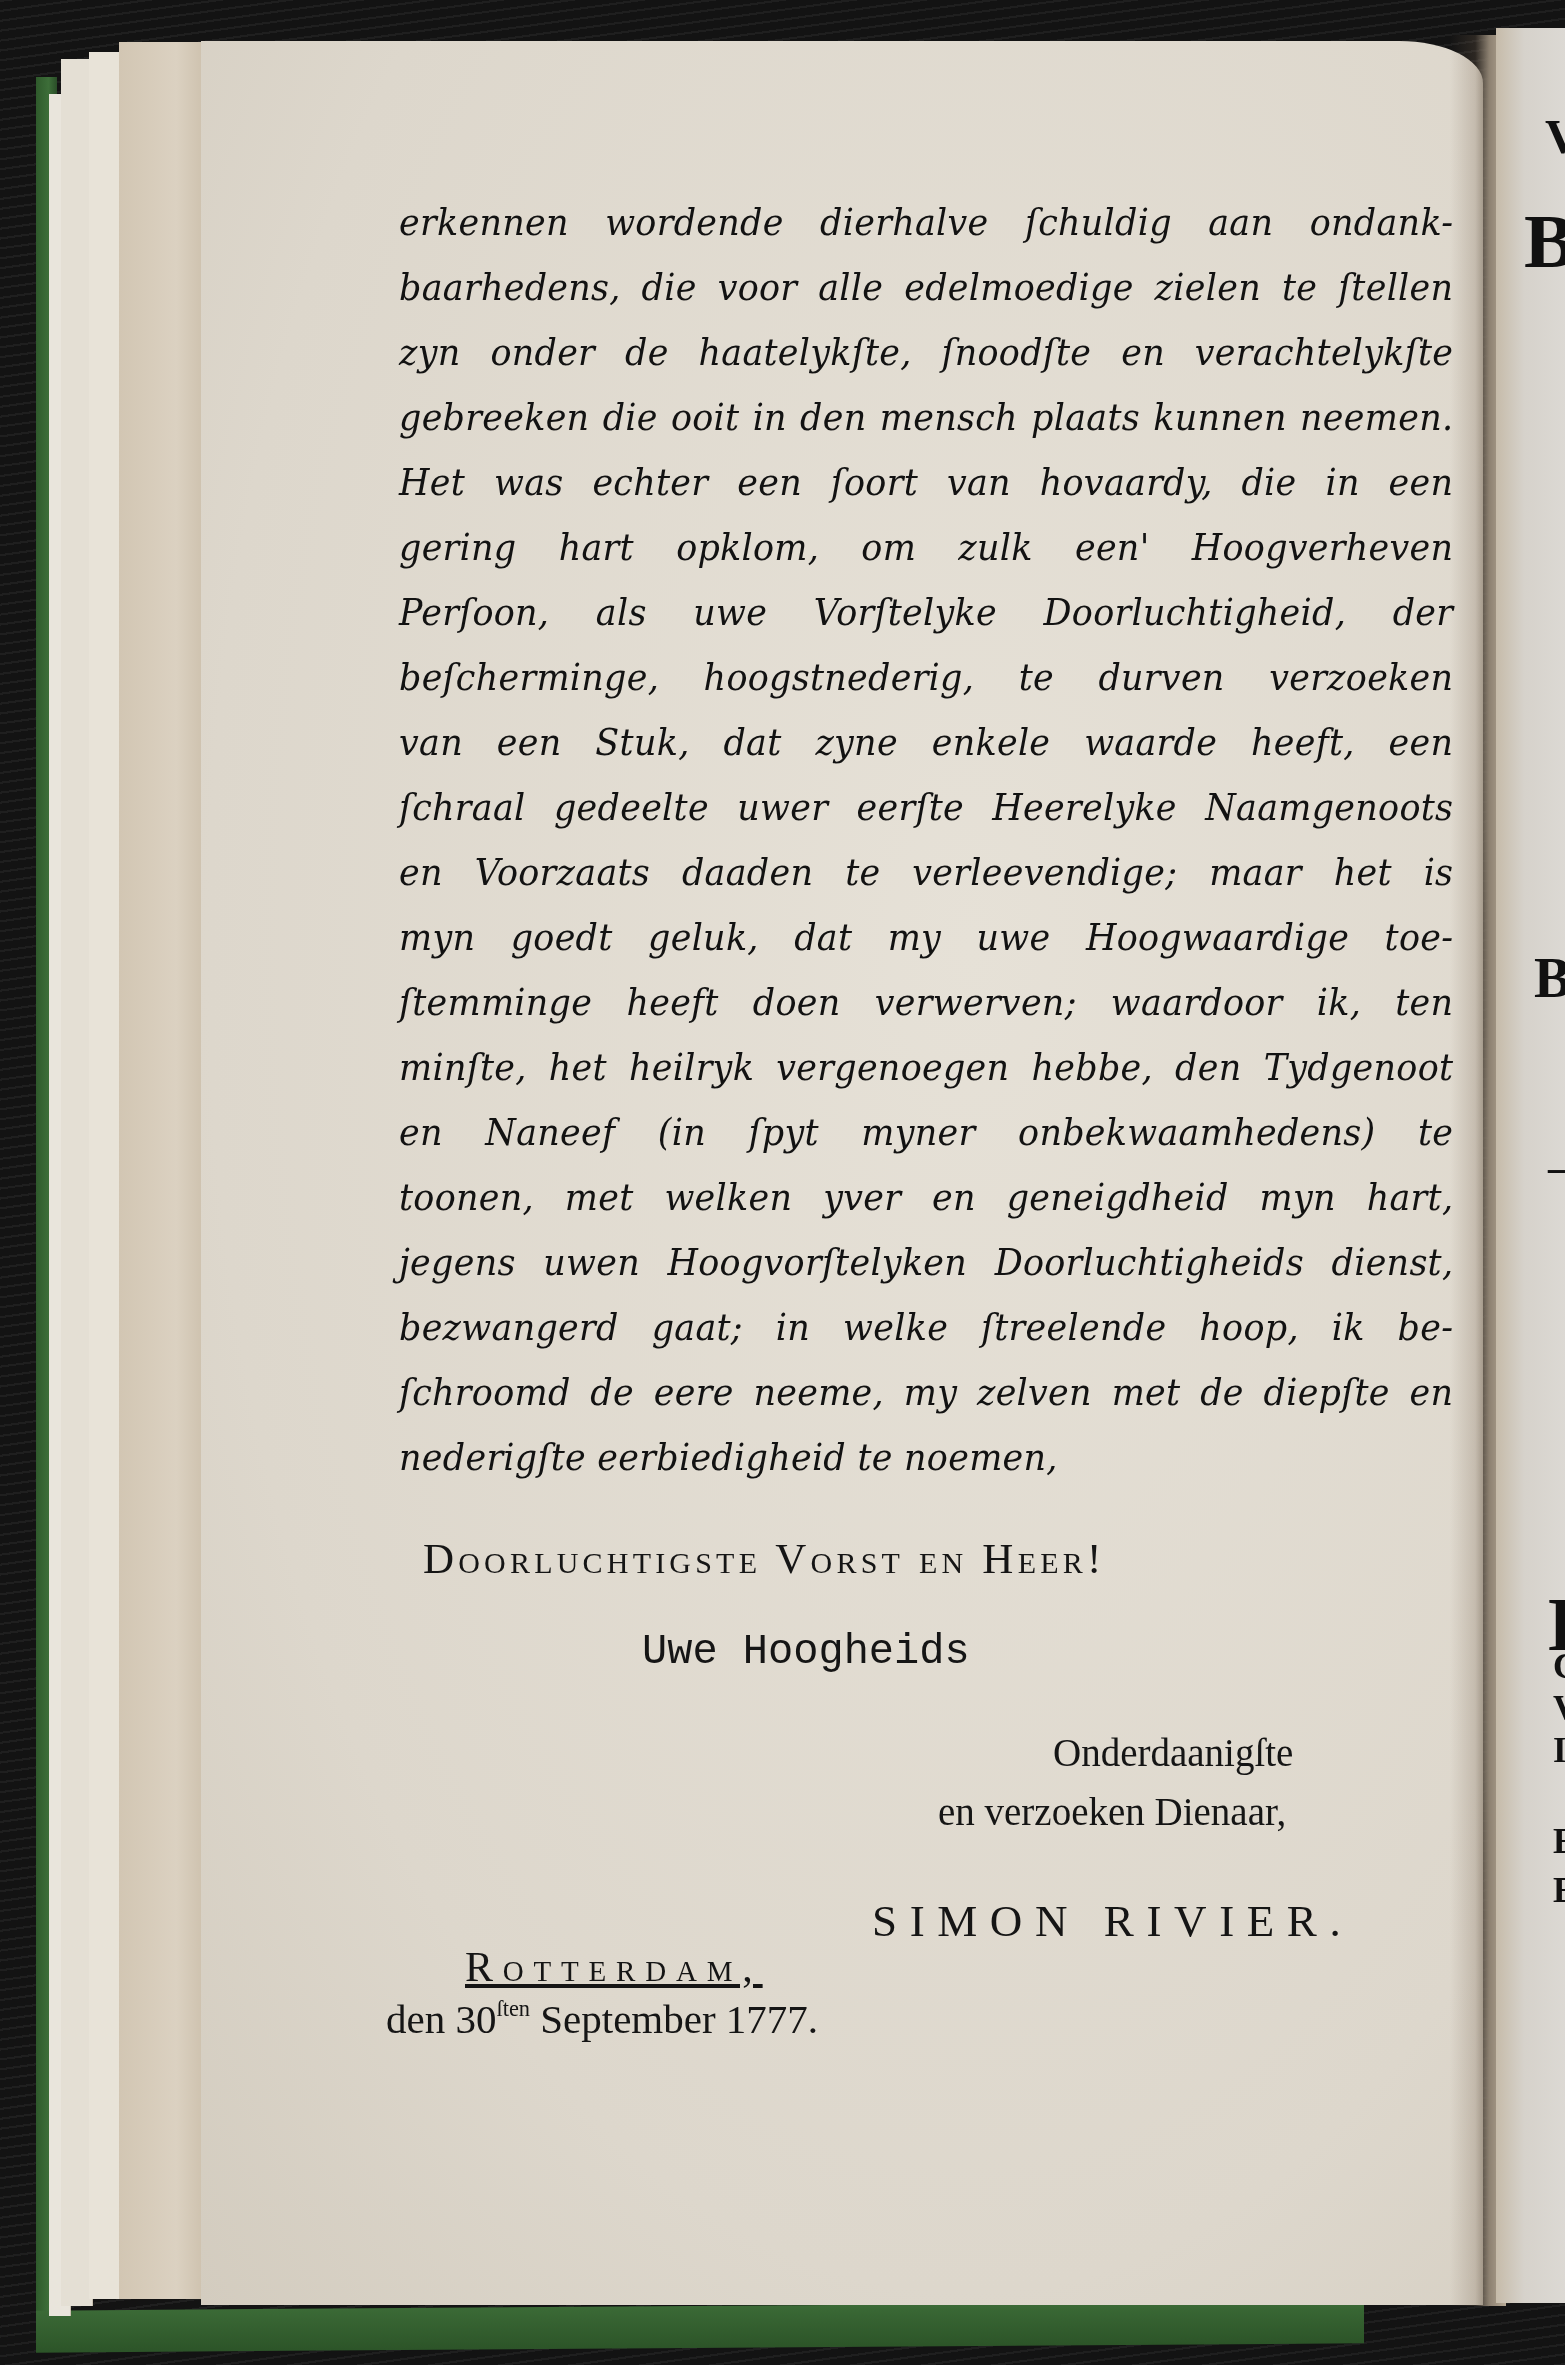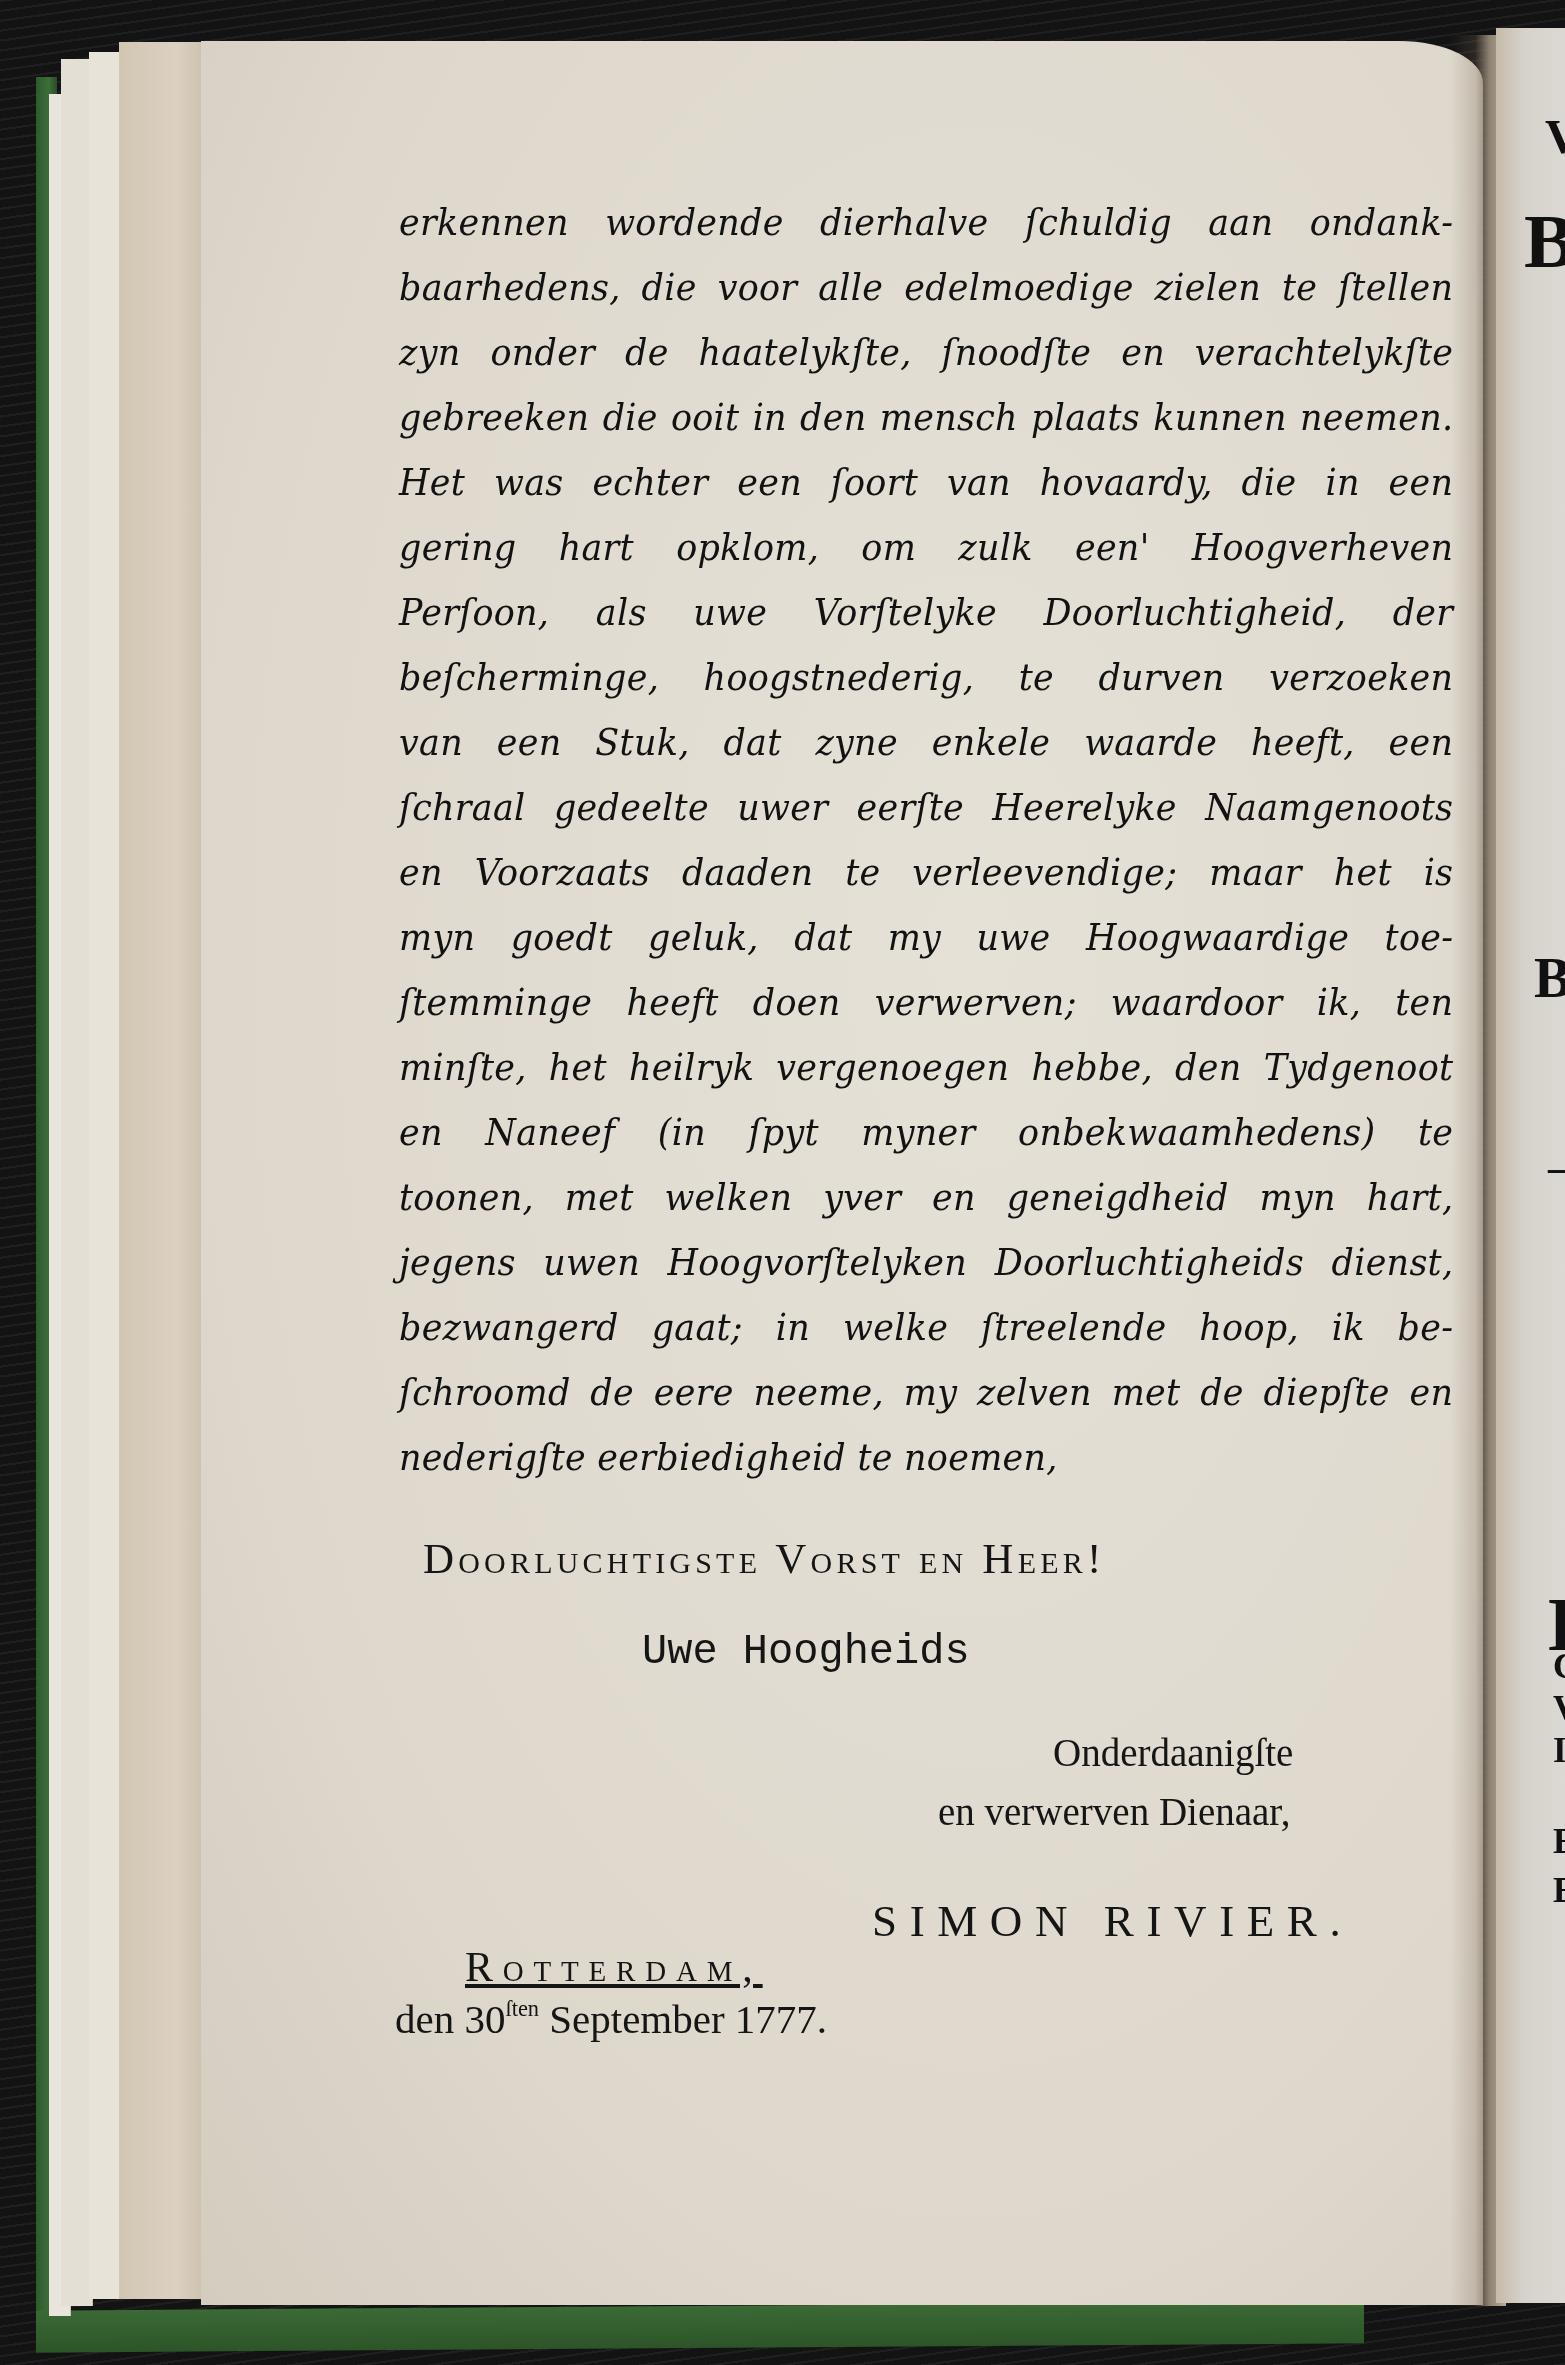--- a/index.html
+++ b/index.html
@@ -71,21 +71,21 @@
   .closing {
     position: absolute; color: #151515; white-space: nowrap;
     font-family: "Liberation Serif", "DejaVu Serif", serif;
   }
   .salutation { left: 384px; top: 1534px; font-size: 43px; font-variant: small-caps; letter-spacing: 4.2px; margin-left: 39px; }
   .hoogheids  { left: 642px; top: 1628px; font-size: 42px; font-family: Liberation Mono, monospace; }
   .onderdaan  { left: 1033px; top: 1730px; font-size: 39px; margin-left: 20px; }
   .dienaar    { left: 938px; top: 1789px; font-size: 39px; }
   .signature  { left: 872px; top: 1895px; font-size: 45px; letter-spacing: 12.6px; }
   .city       { left: 465px; top: 1943px; font-size: 42px; font-variant: small-caps; letter-spacing: 9.8px; text-decoration: underline; }
-  .dateline   { left: 386px; top: 1995px; font-size: 41px; margin-left: 9px; }
+  .dateline   { left: 386px; top: 1995px; font-size: 41px; }
   .dateline sup { font-size: 22.4px; vertical-align: 17px; }
 </style>
 </head>
 <body>
 
 <div class="bg-texture"></div>
 <div class="cover-left"></div>
 <div class="cover-bottom"></div>
 
 <div class="page-stack stack-1"></div>
@@ -128,17 +128,17 @@
   <div class="body-line">toonen, met welken yver en geneigdheid myn hart,</div>
   <div class="body-line">jegens uwen Hoogvorſtelyken Doorluchtigheids dienst,</div>
   <div class="body-line">bezwangerd gaat; in welke ſtreelende hoop, ik be-</div>
   <div class="body-line">ſchroomd de eere neeme, my zelven met de diepſte en</div>
   <div class="body-line last">nederigſte eerbiedigheid te noemen,</div>
 </div>
 
 <div class="closing salutation">Doorluchtigste Vorst en Heer!</div>
 <div class="closing hoogheids">Uwe Hoogheids</div>
 <div class="closing onderdaan">Onderdaanigſte</div>
-<div class="closing dienaar">en verwerven Dienaar,</div>
+<div class="closing dienaar">en verzoeken Dienaar,</div>
 <div class="closing signature">SIMON RIVIER.</div>
 <div class="closing city">Rotterdam,</div>
 <div class="closing dateline"><span>den 30</span><sup>ſten</sup><span> September 1777.</span></div>
 
 
 </body></html>

